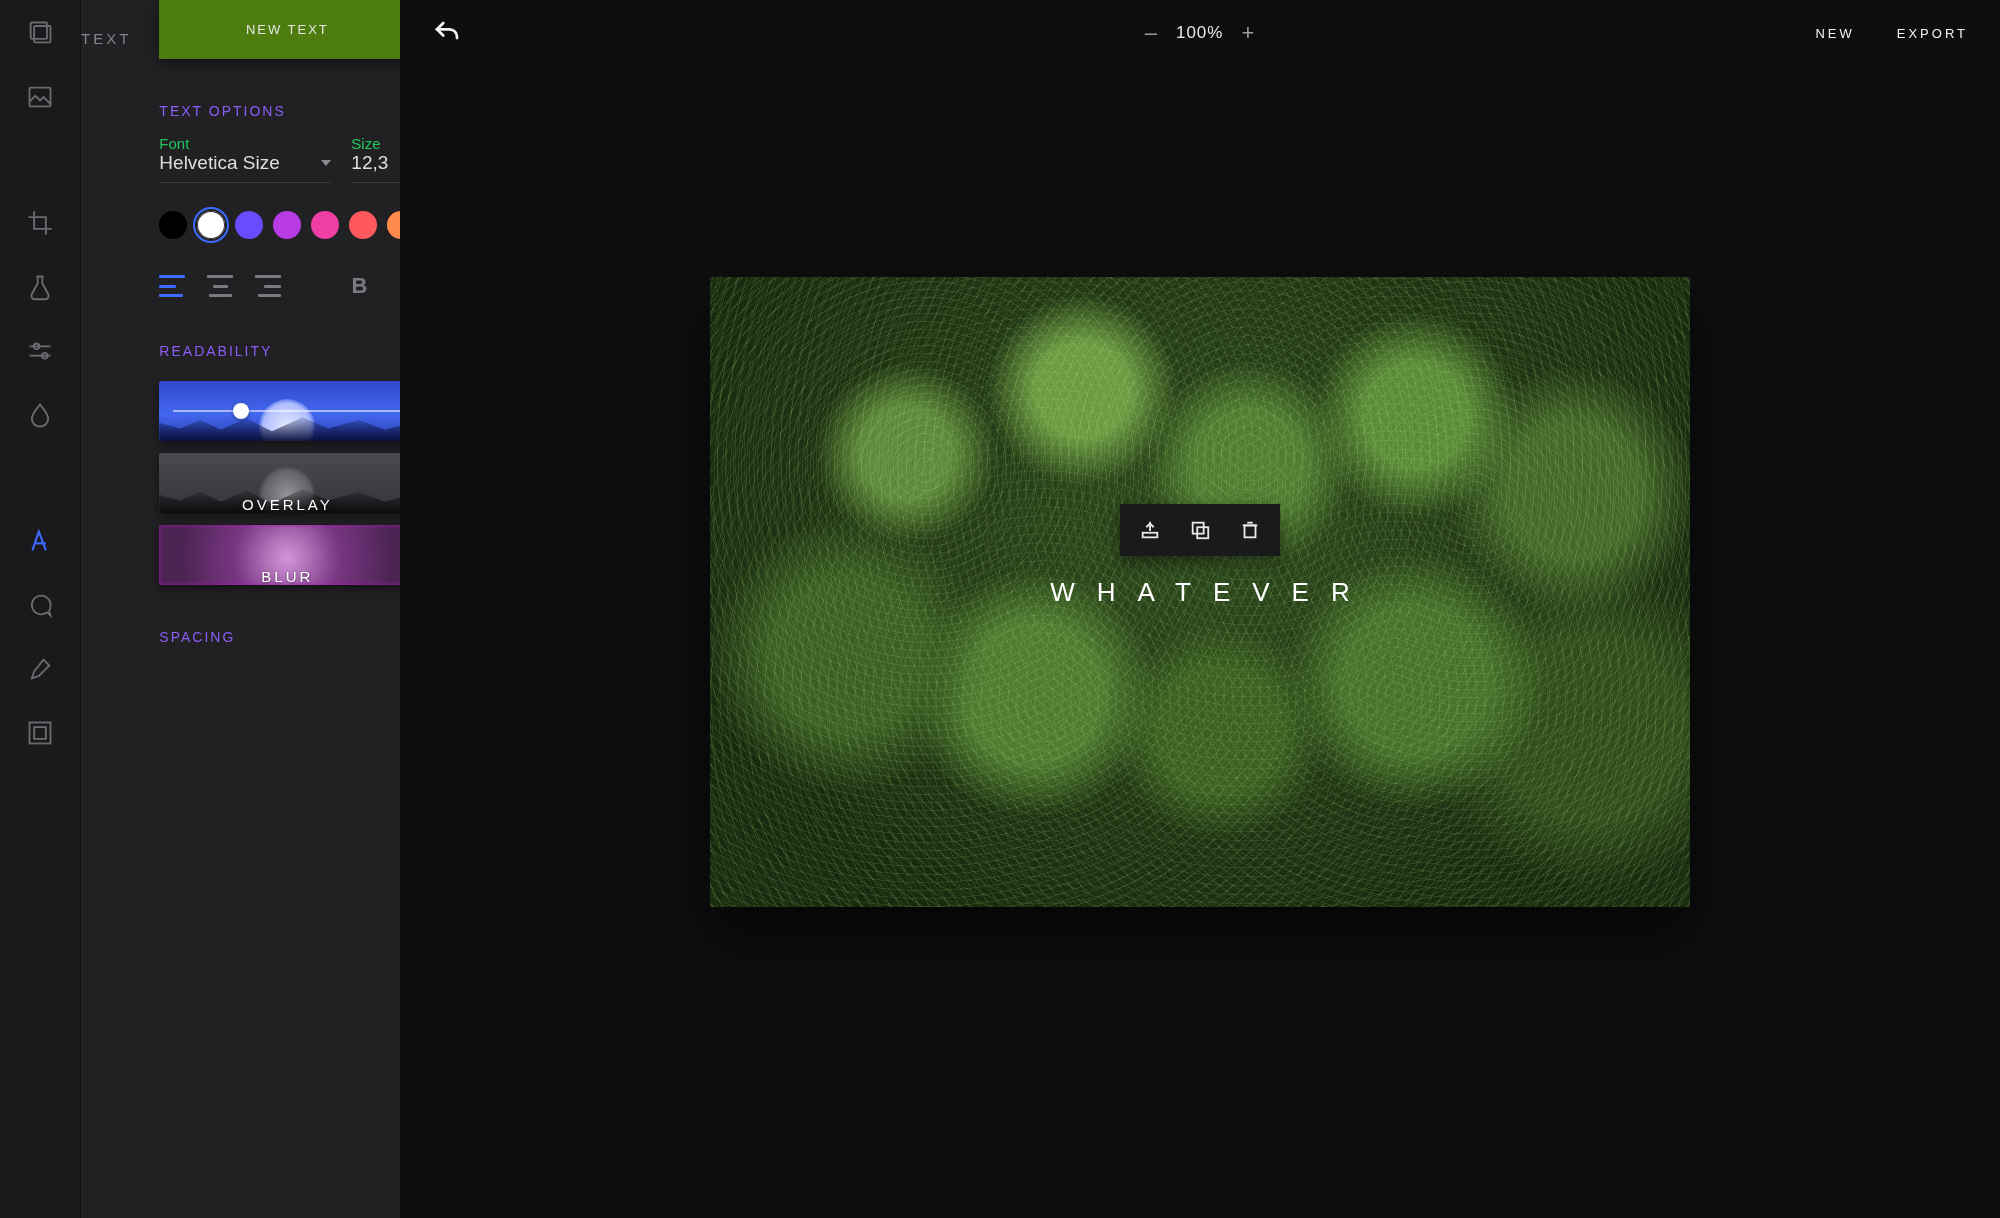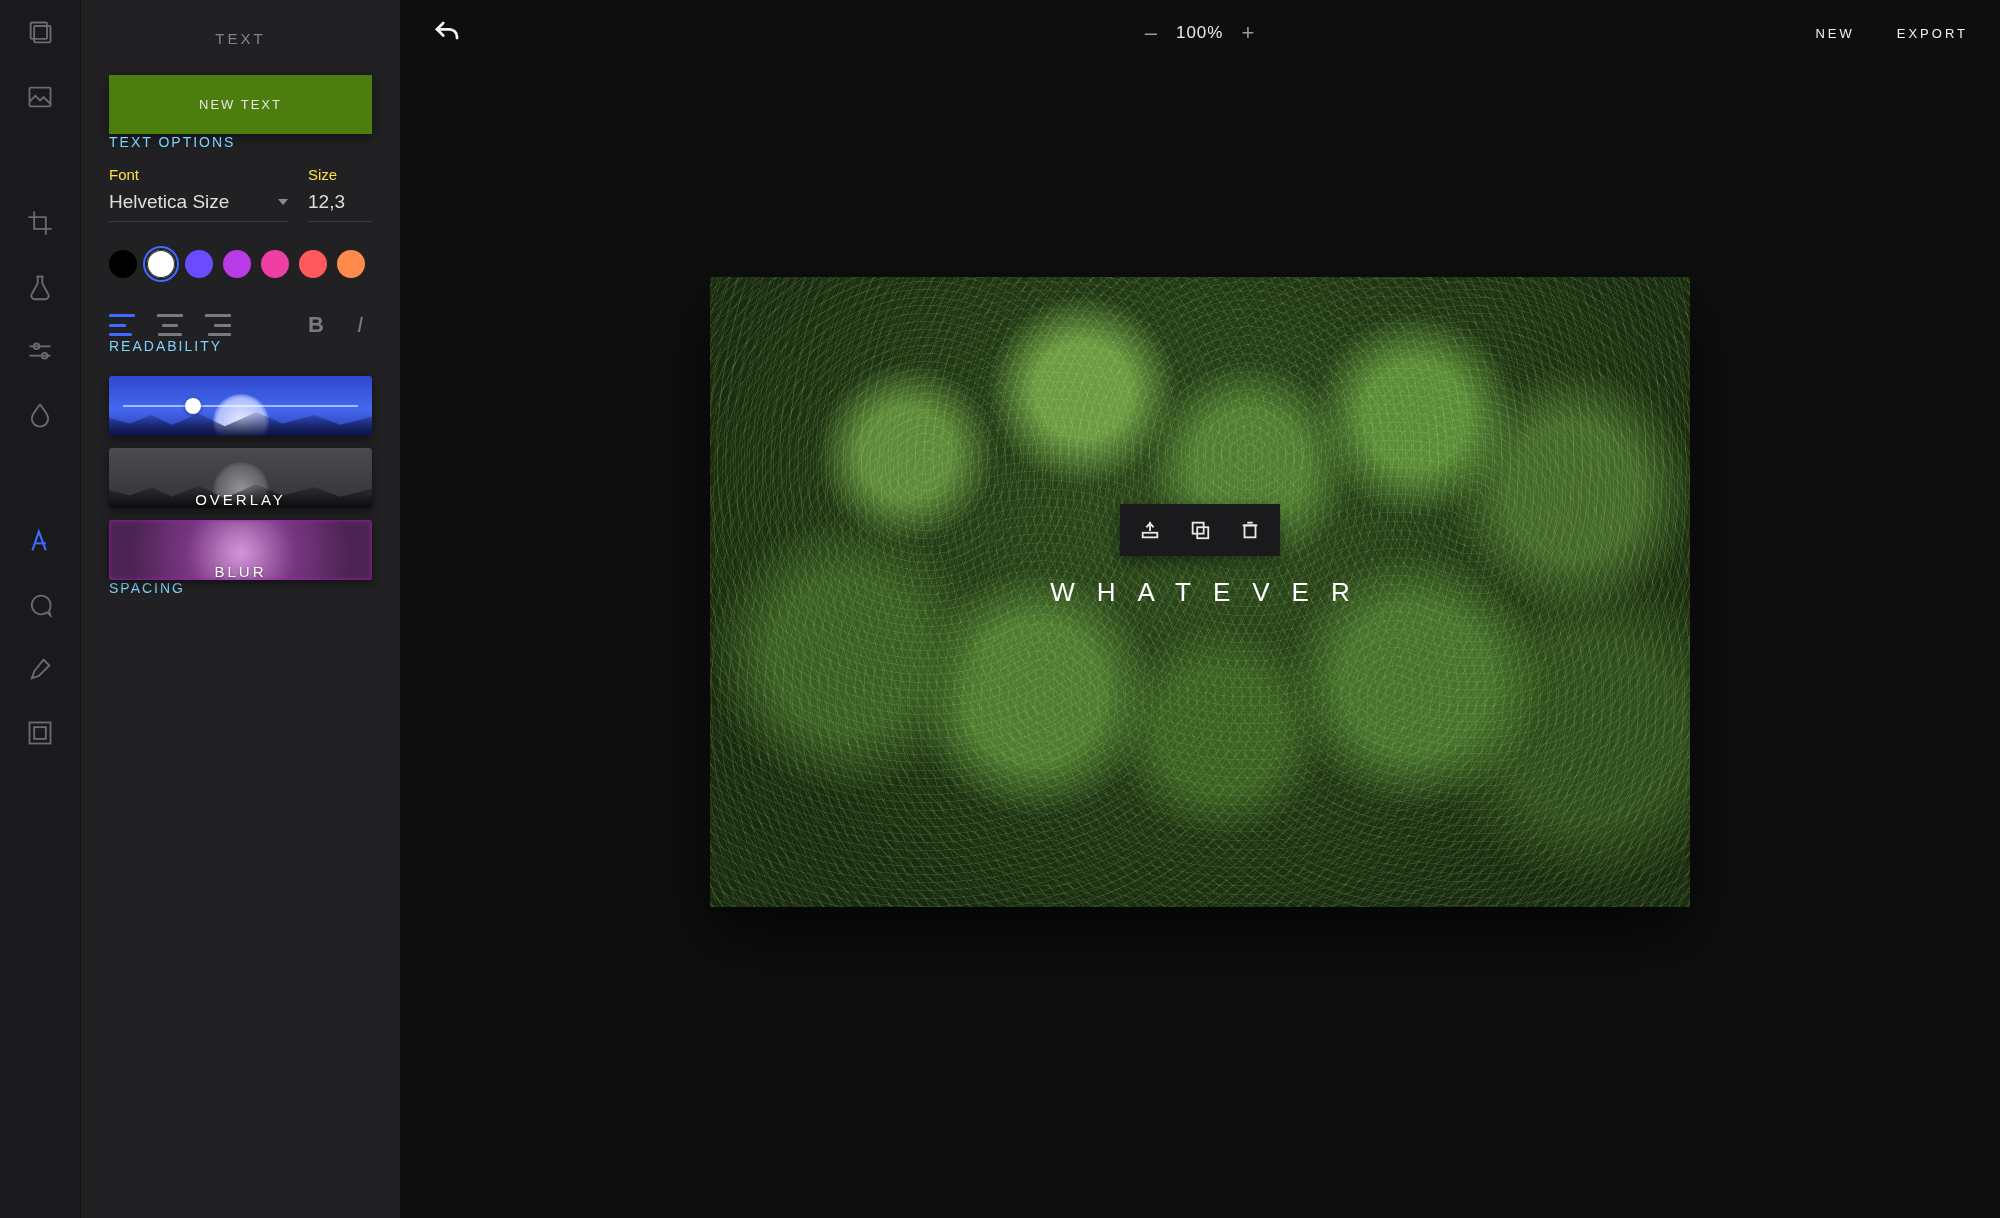--- a/index.html
+++ b/index.html
@@ -32,21 +32,21 @@
   .toolrail .tool.active { color: #3d6bff; }
   .tool svg { width: 28px; height: 28px; }
   .toolrail .spacer { height: 28px; }
 
   
   .sidebar {
     width: 320px;
     background: #212124;
     border-left: 1px solid #121213;
     display:flex;
-    flex-direction:column;
+    flex-direction:row;
     padding: 0 0 60px;
   }
   .panel-title {
     text-align:center;
     letter-spacing: 3px;
     font-size: 15px;
     color: #82828a;
     padding: 30px 0 28px;
   }
   .panel-body {
@@ -58,29 +58,30 @@
     border: none;
     color: #e6e6e6;
     font-size: 13px;
     letter-spacing: 2px;
     padding: 22px 0;
     width: 100%;
     cursor: pointer;
     box-shadow: 0 4px 12px rgba(0,0,0,0.45);
   }
   .section-label {
-    color: #7dd3fc;
+    color: #8b5cf6;
     letter-spacing: 2px;
     font-size: 14px;
+    margin-top: 44px;
     margin-bottom: 16px;
   }
   .font-row { display:flex; gap: 20px; }
   .field { flex:1; }
   .field.small { flex:0 0 64px; }
-  .field-label { color:#fde047; font-size:15px; margin-bottom:8px; display:block; }
+  .field-label { color:#22c55e; font-size:15px; display:block; }
   .field-value {
     color:#dedede;
     font-size:19px;
     padding-bottom:8px;
     border-bottom:1px solid #3a3a3e;
     display:flex;justify-content:space-between;align-items:center;
   }
   .chevron {
     width:0;height:0;border-left:5px solid transparent;border-right:5px solid transparent;border-top:6px solid #8a8a90;
   }

